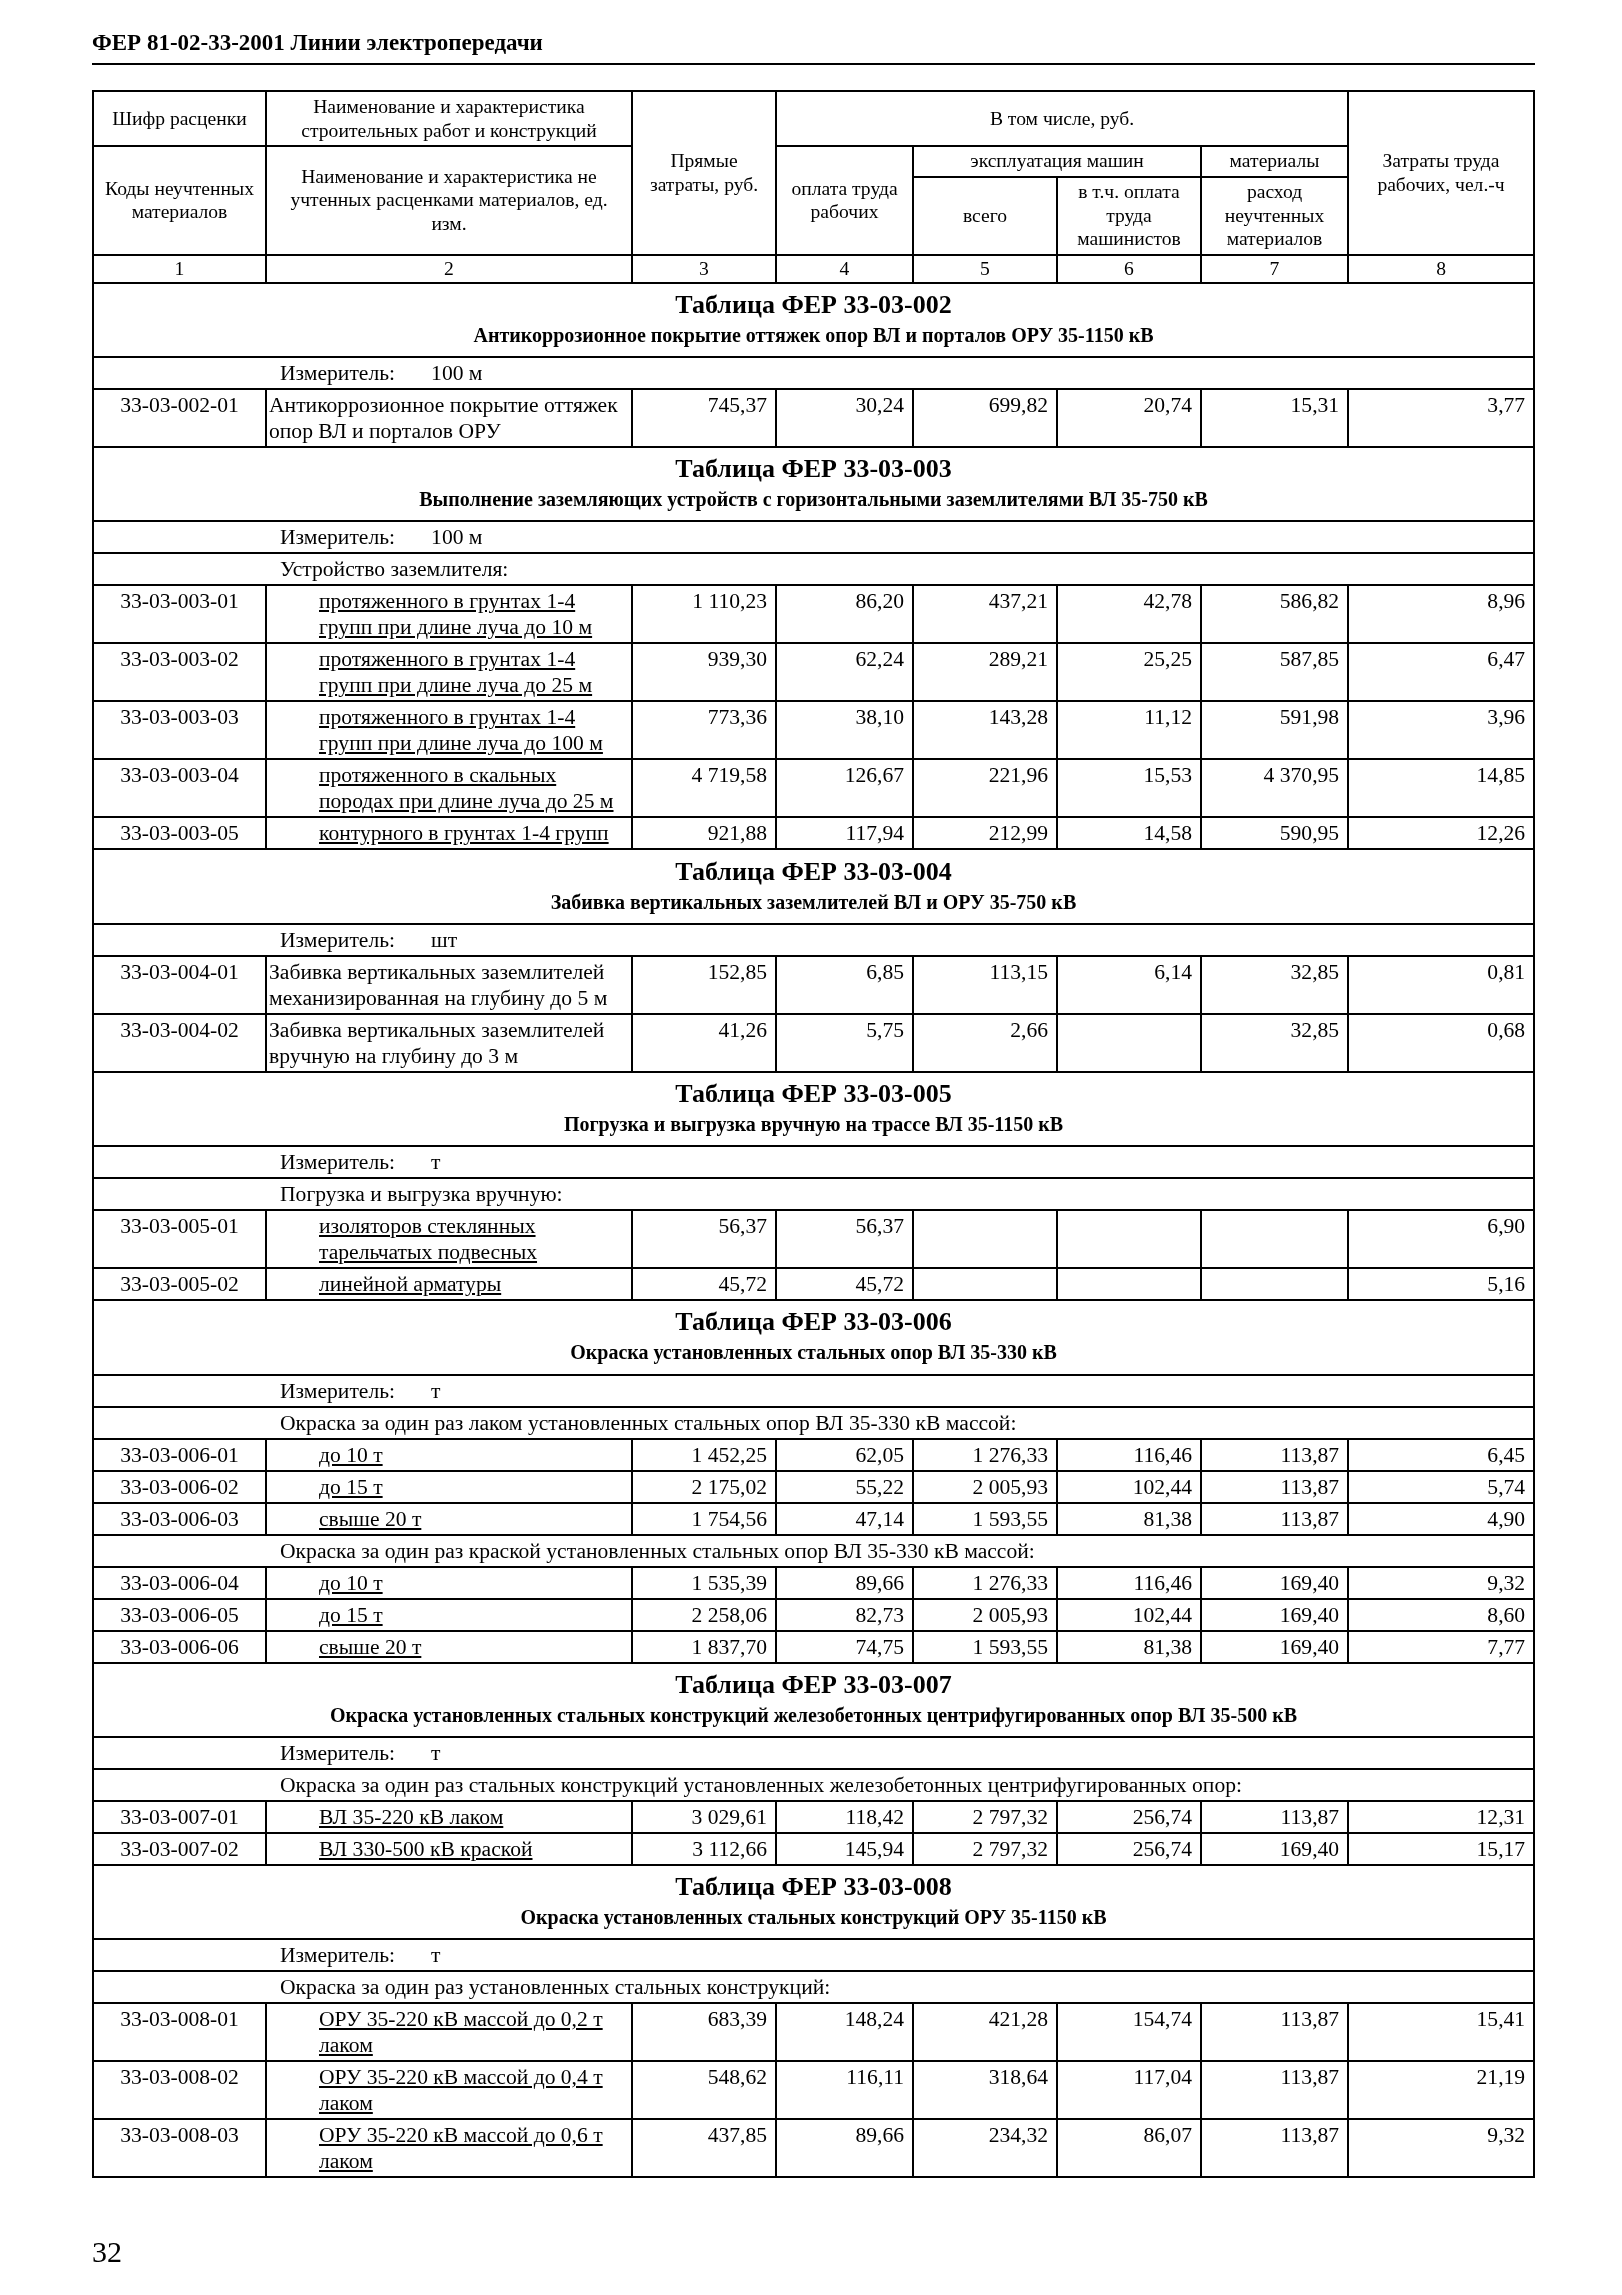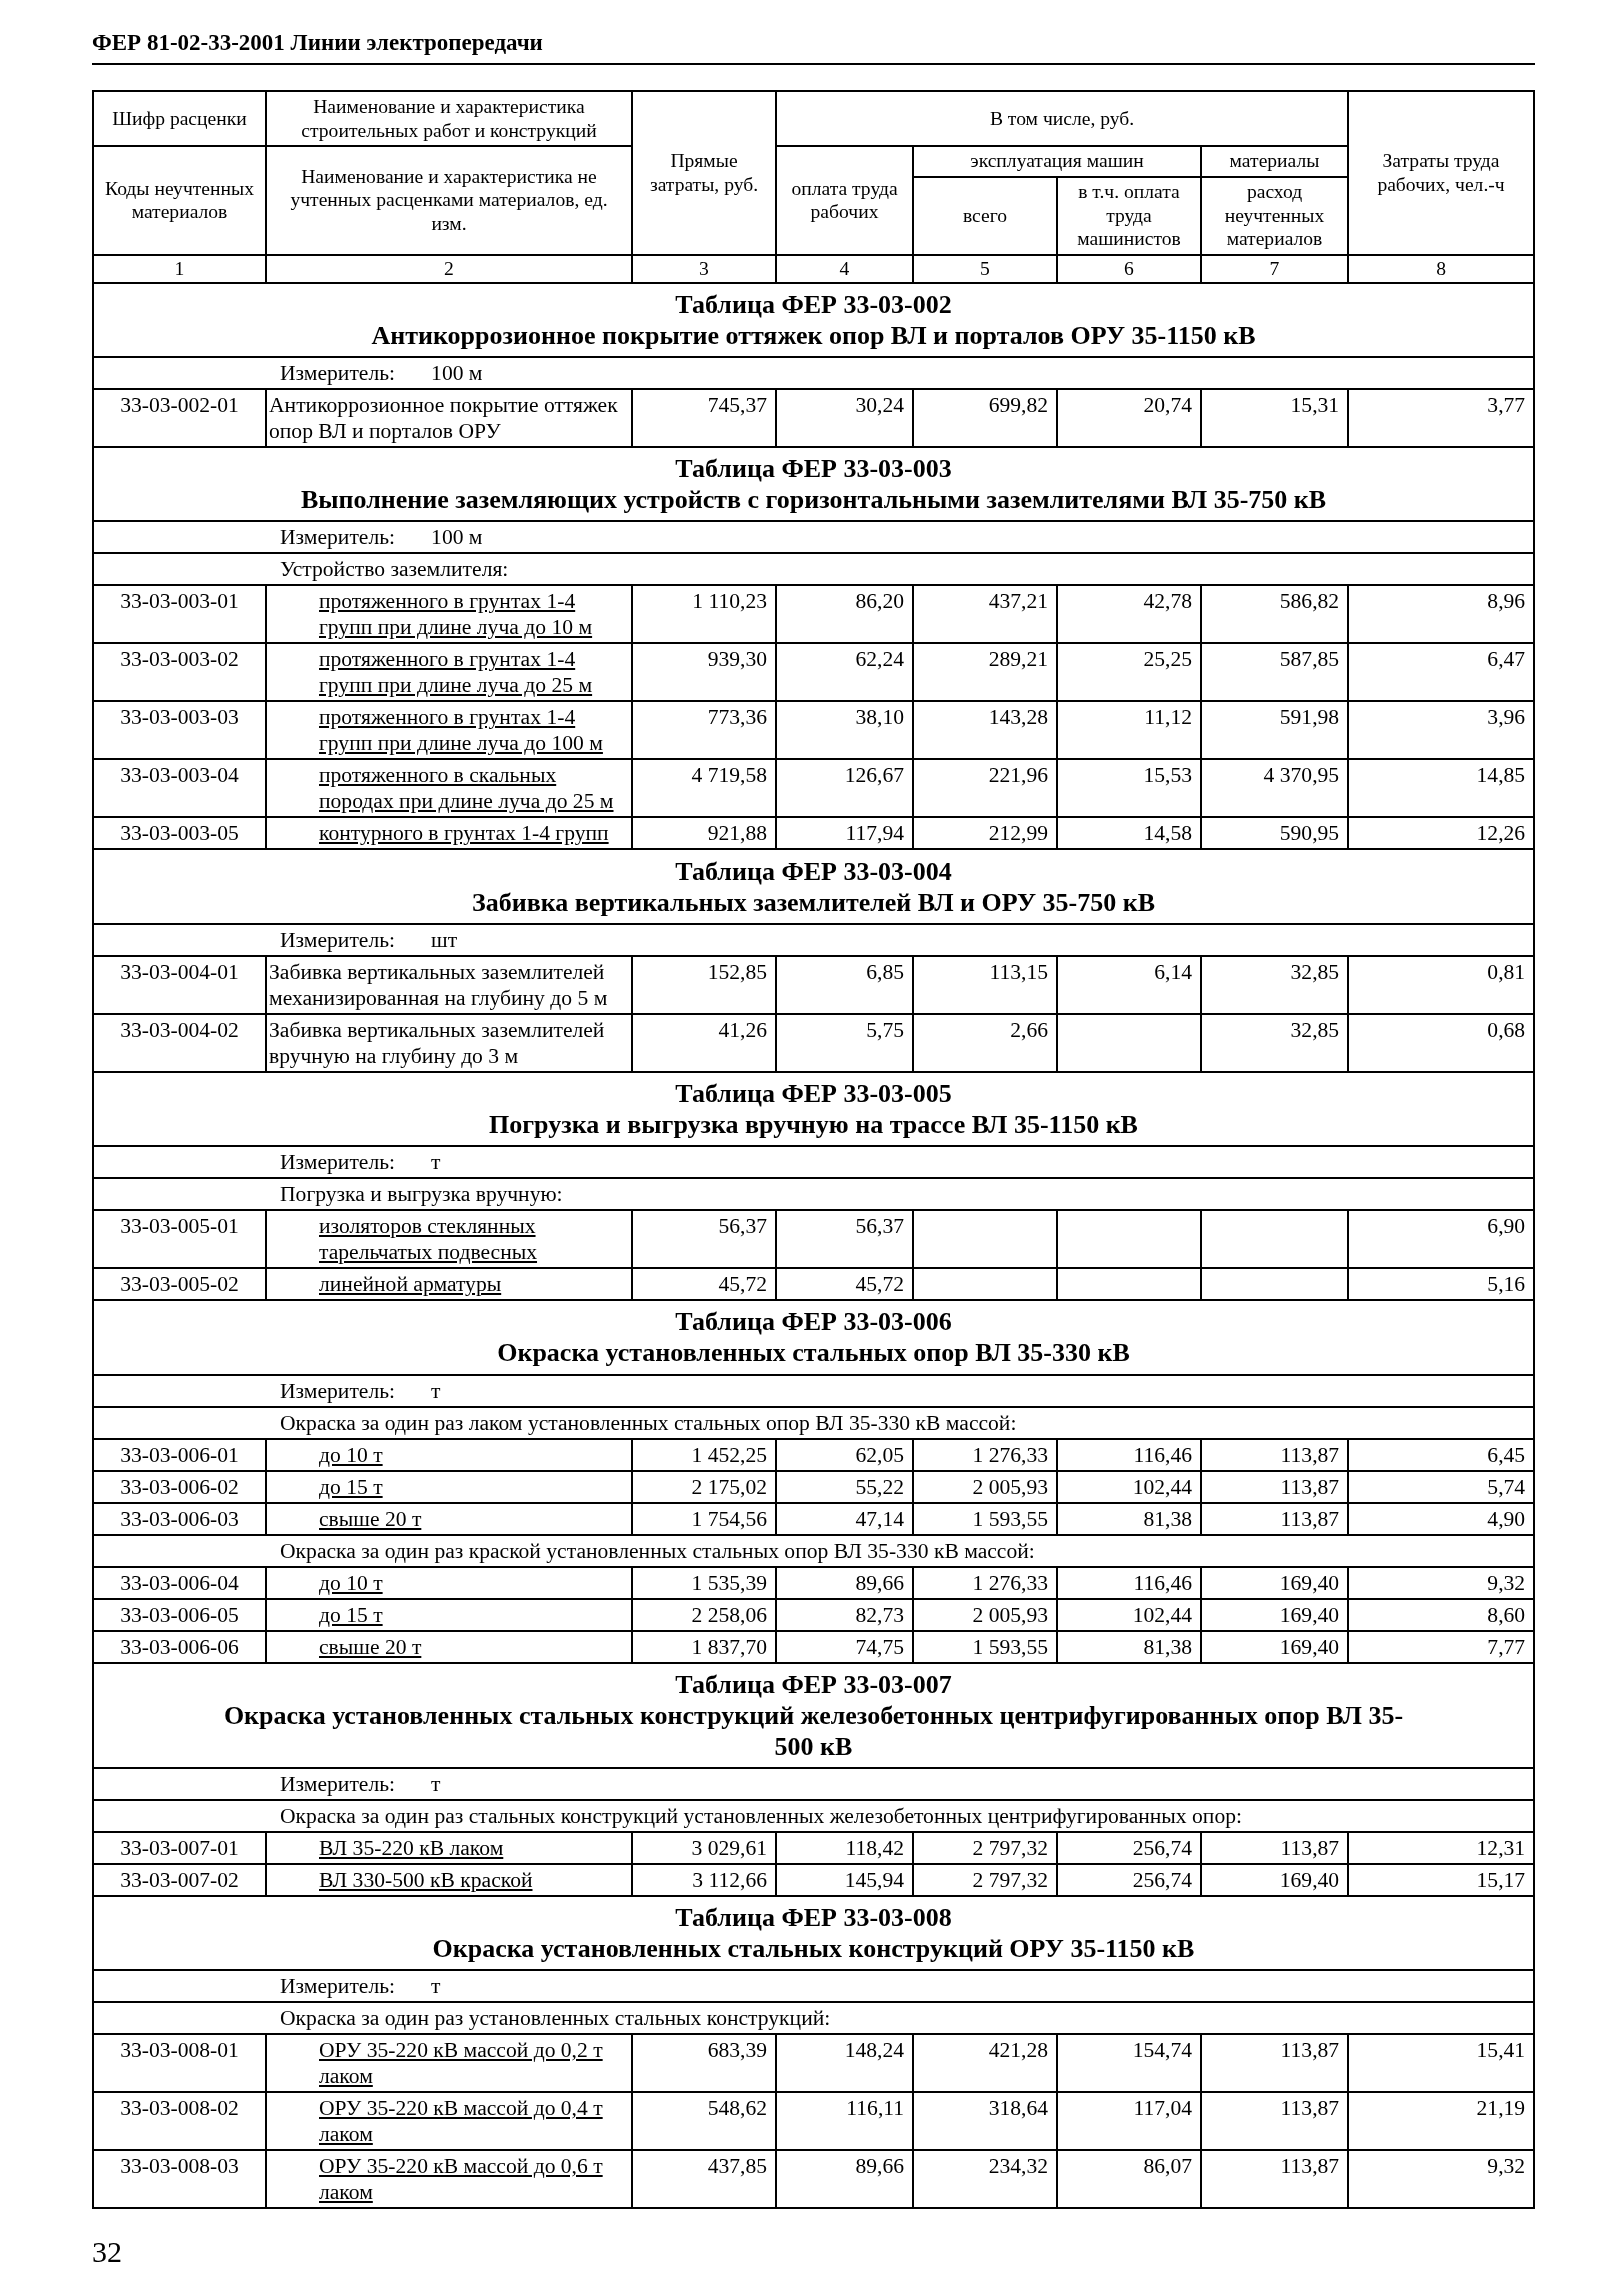--- a/index.html
+++ b/index.html
@@ -34,21 +34,21 @@
     padding: 2.6px 3.9px;
   }
   .main-table thead tr.num-row th { padding: 1.3px 2.6px; font-size: 19.6px; }
 
   
   .main-table tbody td { vertical-align: top; font-size: 21.6px; line-height: 26px; }
 
   td.section-title-cell { padding: 5.2px 6.5px; }
   .sec-flex { display: flex; align-items: center; flex-direction: column; }
   .sec-code { font-weight: bold; font-size: 26px; line-height: 31px; white-space: nowrap; }
-  .sec-title { flex: 1; font-weight: bold; font-size: 26px; line-height: 31px; text-align: center; padding: 0 111px; }
+  .sec-title { flex: 1; font-weight: bold; font-size: 20px; line-height: 31px; text-align: center; padding: 0 111px; }
 
   td.meter-cell { padding: 2px 0 2px 186px; }
   .meter-value { margin-left: 36px; }
 
   td.subheader-cell { padding: 2px 6.5px 2px 186px; }
 
   td.code { text-align: center; padding: 2px 3.9px; margin-top: 12px; }
   td.name { text-align: left; padding: 2px 2px; }
   td.name.indent { padding-left: 52px; text-decoration: underline; }
   td.val { text-align: right; padding: 2px 7.9px 2px 2.6px; white-space: nowrap; }

